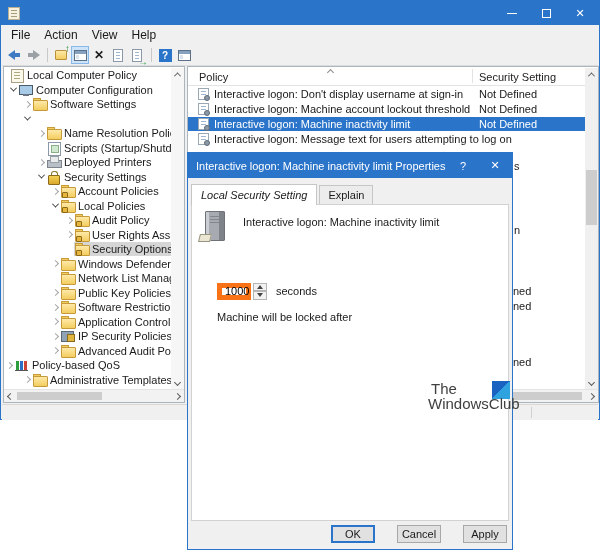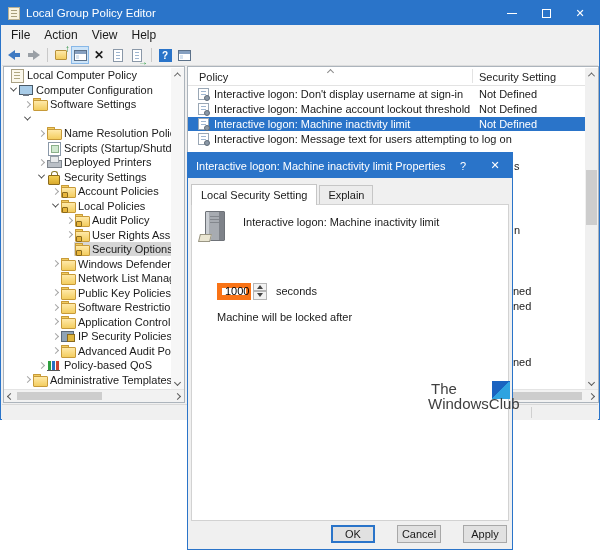--- a/index.html
+++ b/index.html
@@ -92,21 +92,21 @@
 
   
   .dialog{position:absolute;left:187px;top:152px;width:326px;height:398px;background:#f0f0f0;border:1px solid #2a74c9;z-index:10;}
   .dtitle{position:absolute;left:0;top:0;right:0;height:25px;background:#2a74c9;color:#fff;font-size:11px;display:flex;align-items:center;padding-left:8px;}
   .dtitle .ttxt{white-space:nowrap;}
   .dbtn{position:absolute;top:0;width:30px;height:25px;display:flex;align-items:center;justify-content:center;font-size:11px;color:#fff;}
   .dbtn.help{right:34px;}
   .dbtn.close{right:2px;}
   .tabs{position:absolute;left:3px;top:30px;height:21px;display:flex;align-items:flex-end;font-size:11px;z-index:2;}
   .tab{padding:3px 8px;border:1px solid #c6c6c6;border-bottom:none;background:#ececec;margin-right:2px;color:#1a1a1a;}
-  .tab.active{background:#fff;padding:4px 9px;margin-bottom:-1px;}
+  .tab.active{background:#fff;padding:4px 9px;margin-bottom:-1px;font-style:italic;}
   .tabpanel{position:absolute;left:3px;top:51px;width:318px;height:317px;background:#fff;border:1px solid #d2d2d2;z-index:1;}
   .tower{position:absolute;left:13px;top:6px;width:20px;height:30px;background:linear-gradient(90deg,#caced3 0 3px,#a7abb1 3px 13px,#7e8289 13px 20px);border:1px solid #6e7278;border-radius:1px;}
   .tower::before{content:"";position:absolute;left:4px;top:4px;width:9px;height:7px;background:repeating-linear-gradient(180deg,#83878d 0 1px,transparent 1px 3px);}
   .tower .pad{position:absolute;left:-7px;bottom:-2px;width:12px;height:8px;background:#eae6d2;border:1px solid #9a9684;transform:skewX(-14deg);}
   .pname{position:absolute;left:51px;top:11px;font-size:11px;color:#1a1a1a;white-space:nowrap;}
   .flabel{position:absolute;left:25px;top:62px;font-size:11px;color:#1a1a1a;margin-top:44px;}
   .spinrow{position:absolute;left:25px;top:77px;height:18px;display:flex;align-items:center;}
   .spininput{width:34px;height:17px;border:5px solid #f97316;background:#fff;font-size:11px;display:flex;align-items:center;padding-left:3px;color:#000;}
   .caret{width:1px;height:11px;background:#000;margin-left:1px;display:block;}
   .spinbtns{width:14px;height:17px;display:flex;flex-direction:column;margin-left:2px;}
@@ -150,21 +150,20 @@
 </style>
 </head>
 <body>
 
 <div class="page">
 
   <div class="mainwin">
 
     <div class="titlebar">
       <span class="app-ico"></span>
-      <span class="titletext">Local Group Policy Editor</span>
       <span class="winbtns">
         <span class="wbtn">
             <i class="min-g"></i>
           </span>
         <span class="wbtn">
             <i class="max-g"></i>
           </span>
         <span class="wbtn">
             <span>✕</span>
           </span>
@@ -351,21 +350,21 @@
               <span class="lbl">IP Security Policies on</span>
             </span>
           </div>
           <div class="trow" style="padding-left: 46px;">
             <span class="exp col"></span>
             <span class="node">
               <span class="ti ti-folder"></span>
               <span class="lbl">Advanced Audit Policy</span>
             </span>
           </div>
-          <div class="trow" style="padding-left: 32px;">
+          <div class="trow" style="">
             <span class="exp col"></span>
             <span class="node">
               <span class="ti ti-qos"></span>
               <span class="lbl">Policy-based QoS</span>
             </span>
           </div>
           <div class="trow" style="padding-left: 18px;">
             <span class="exp col"></span>
             <span class="node">
               <span class="ti ti-folder"></span>

